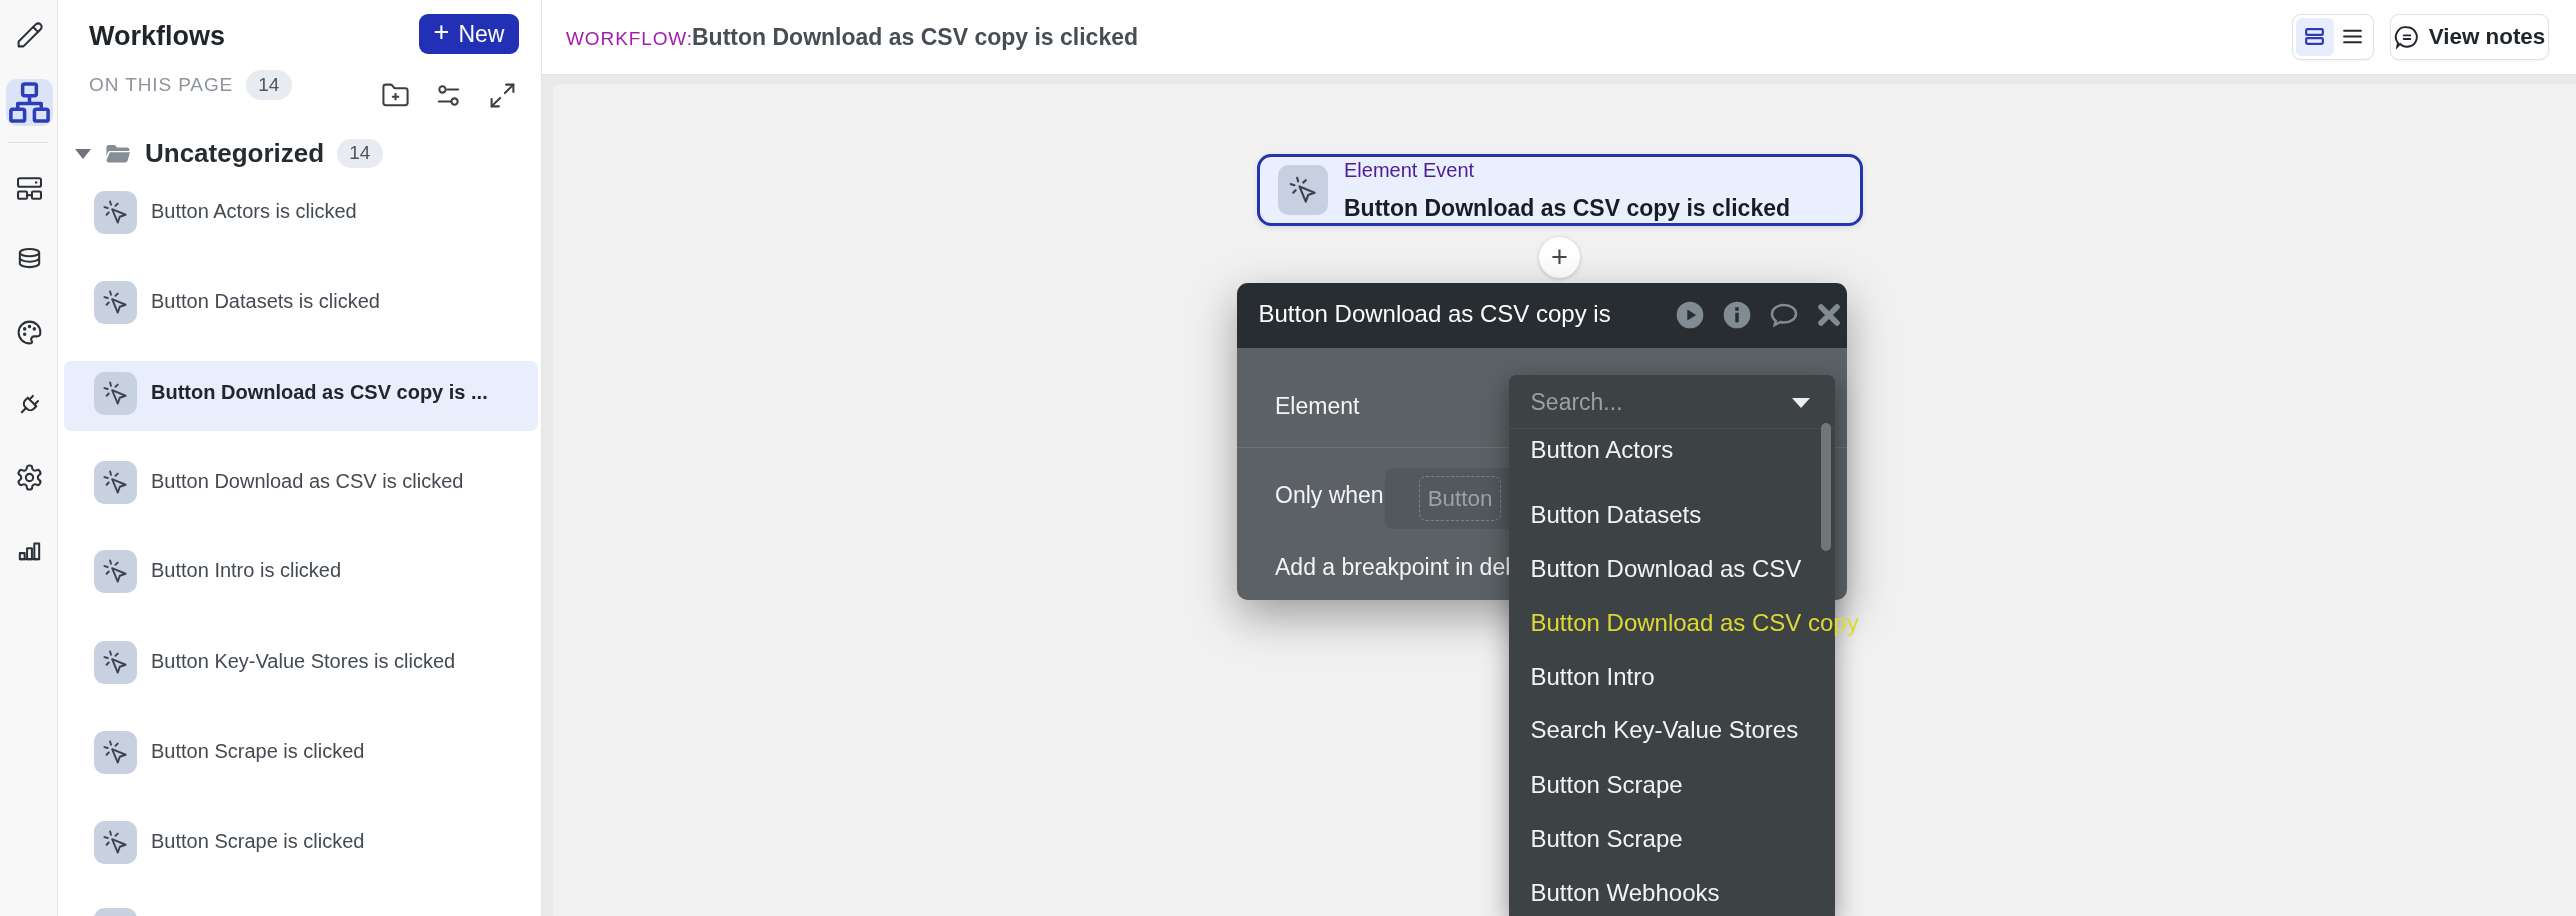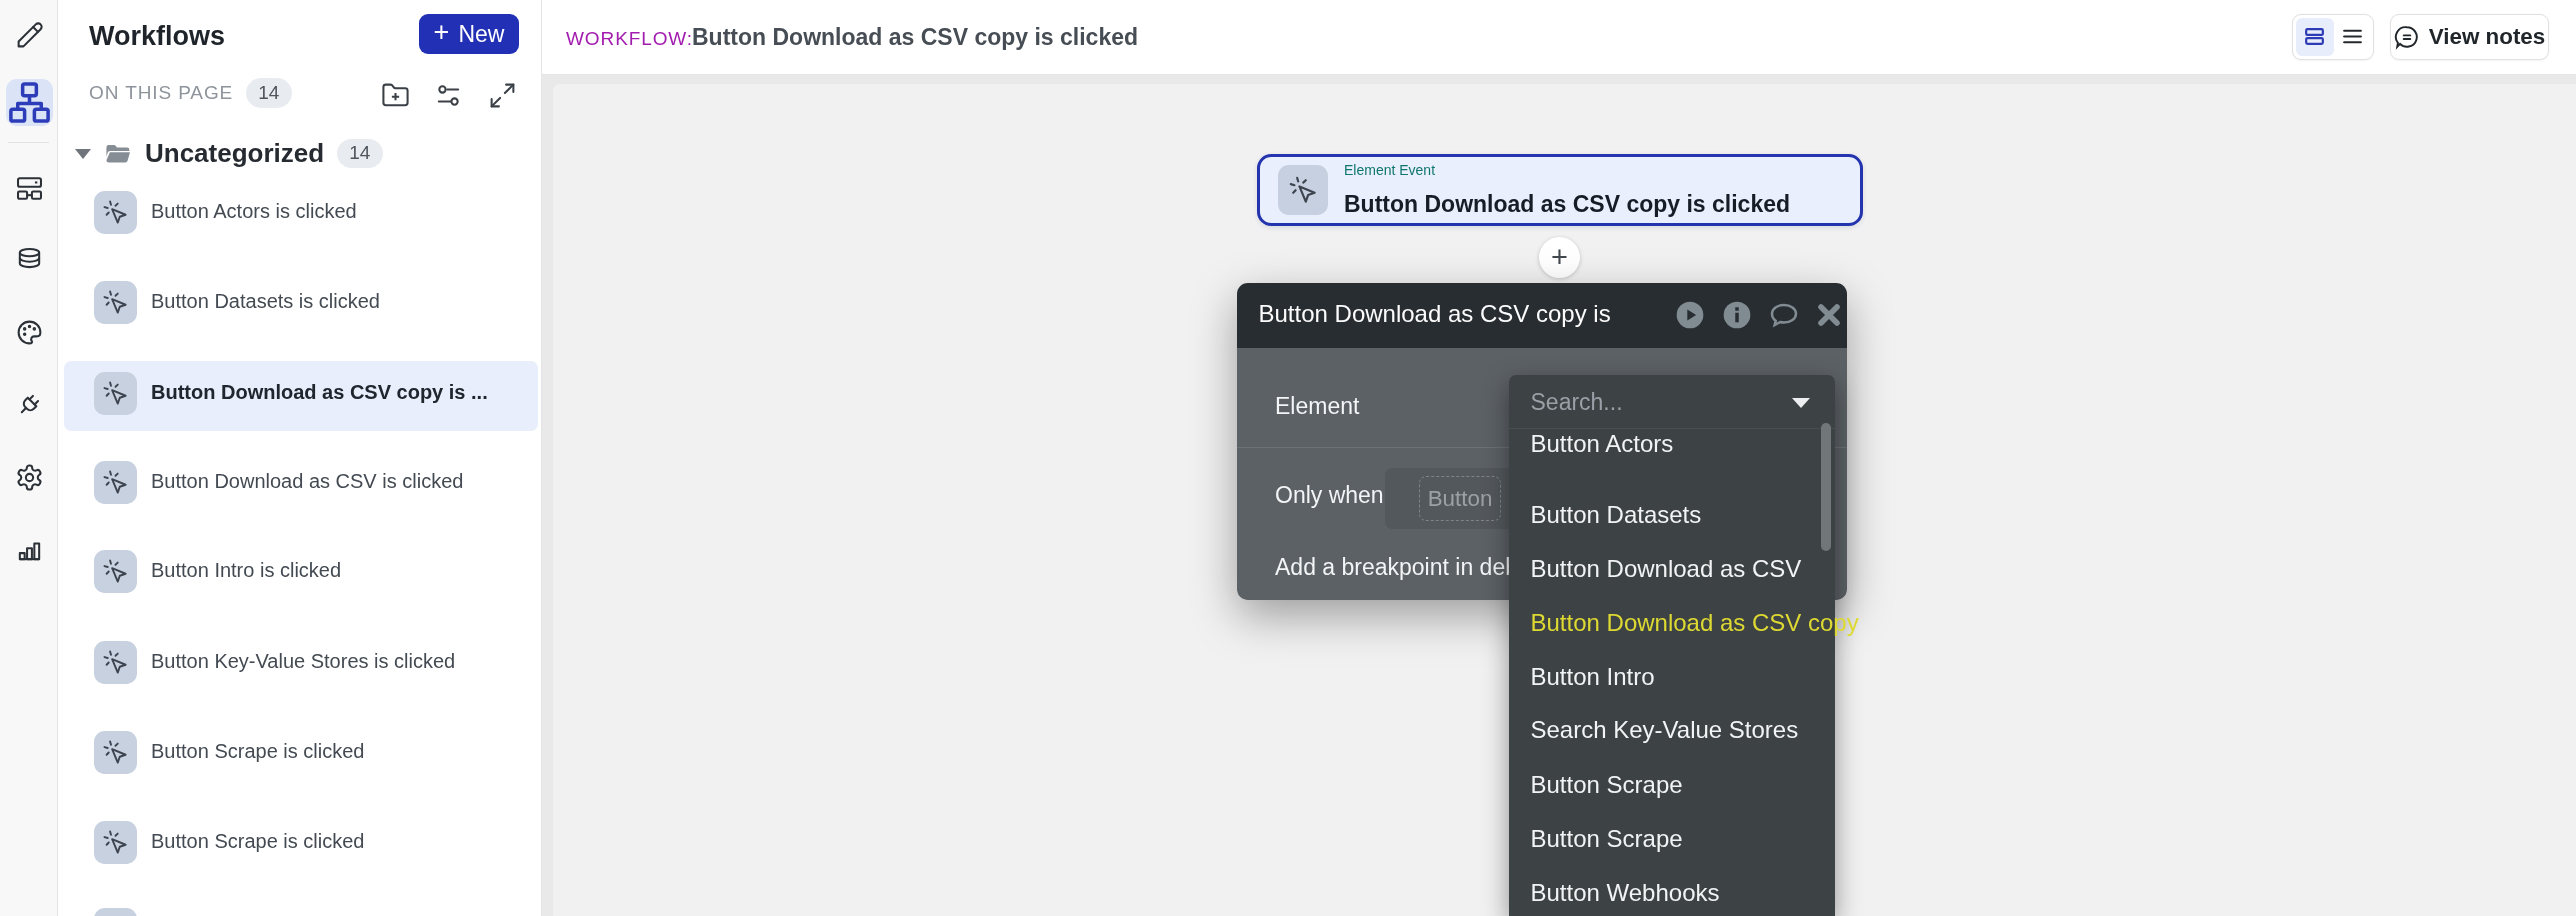--- a/index.html
+++ b/index.html
@@ -19,21 +19,21 @@
   .rail-divider { position:absolute; left:8px; width:41px; border-top:1.3px solid #e3e3e5; }
 
   
   #panel { position:absolute; left:58px; top:0; width:484px; height:916px;
     background:#fff; border-right:1.3px solid #e4e4e6; overflow:hidden; z-index:5; }
   .panel-title { position:absolute; left:31px; top:20.6px; font-size:27px; font-weight:700; color:#1f242a; }
   .new-btn { position:absolute; left:361px; top:14.3px; width:100px; height:40px;
     background:#2130b4; border-radius:9px; color:#fff; display:flex; align-items:center;
     justify-content:center; gap:9px; font-size:23px; cursor:pointer; }
   .new-btn .plus { font-size:27px; font-weight:300; line-height:1; margin-top:-2.7px; }
-  .subhead { position:absolute; left:31px; top:78px; display:flex; align-items:center; gap:12.5px;text-align:center; }
+  .subhead { position:absolute; left:31px; top:70px; display:flex; align-items:center; gap:12.5px;text-align:center; }
   .subhead-label { font-size:19px; letter-spacing:0.9px; color:#8e949b; font-weight:400; }
   .count-badge { background:#e8ebf0; color:#4f565e; border-radius:18px; font-size:19px;
     padding:3.6px 12.5px; line-height:1.2; }
   .panel-tool { position:absolute; top:81px; width:29px; height:29px; color:#3a4046; }
   .panel-tool svg { width:29px; height:29px; }
   .folder-row { position:absolute; left:17px; top:134px; height:39px; display:flex;
     align-items:center; gap:12.5px; cursor:pointer; }
   .caret-down { width:0; height:0; border-left:8px solid transparent;
     border-right:8px solid transparent; border-top:10px solid #6f757b; }
   .folder-row svg { width:29px; height:29px; color:#878d94; }
@@ -72,21 +72,21 @@
   #canvas { position:absolute; left:542px; top:75px; right:0; bottom:0; background:#e9e9ea; }
   #canvas-inner { position:absolute; left:10.8px; top:9px; right:0; bottom:0; background:#f1f1f2;
     border-top-left-radius:7.2px; }
 
   .node { position:absolute; left:1257px; top:154px; width:606px; height:72px; background:#e9effc;
     border:3.1px solid #2433ae; border-radius:14.3px; display:flex; align-items:center;
     padding-left:18px; gap:16px; z-index:1; box-shadow:0 1.8px 5.4px rgba(30,40,90,.10); cursor:pointer; }
   .node-tile { width:50px; height:50px; border-radius:10.8px; background:#c7d0e0; display:flex;
     align-items:center; justify-content:center; color:#3d444f; flex:0 0 auto; }
   .node-tile svg { width:30.5px; height:30.5px; }
-  .node-type { font-size:14px; color:#0f766e; margin-bottom:13px; }
+  .node-type { font-size:20px; color:#4c1d95; margin-bottom:13px; }
   .node-title { font-size:23px; font-weight:700; color:#171d26; white-space:nowrap; }
 
   .add-step { position:absolute; left:1539px; top:237px; width:41px; height:41px; border-radius:50%;
     background:#fff; box-shadow:0 0.9px 4.5px rgba(0,0,0,.2); display:flex; align-items:center;
     justify-content:center; font-size:29px; font-weight:300; color:#43484e; z-index:1; cursor:pointer; }
 
   
   #modal { position:absolute; left:1237px; top:283px; width:610px; height:317px; border-radius:10.8px;
     box-shadow:0 16px 45px rgba(0,0,0,.35); z-index:2; }
   #modal-header { position:absolute; left:0; top:0; right:0; height:65px; background:#282d31;
@@ -423,21 +423,21 @@
       </div>
       <span class="m-label" style="top:206px">Add a breakpoint in deb</span>
     </div>
   </section>
 
   <div id="dropdown">
     <div id="dd-search">
       <input type="text" placeholder="Search..." style="">
       <span class="dd-caret"></span>
     </div>
-    <div class="dd-item" style="top:42px">Button Actors</div>
+    <div class="dd-item" style="top:48px">Button Actors</div>
     <div class="dd-item" style="top:113px">Button Datasets</div>
     <div class="dd-item" style="top:167px">Button Download as CSV</div>
     <div class="dd-item selected" style="top:221px">Button Download as CSV copy</div>
     <div class="dd-item" style="top:275px">Button Intro</div>
     <div class="dd-item" style="top:328px">Search Key-Value Stores</div>
     <div class="dd-item" style="top:383px">Button Scrape</div>
     <div class="dd-item" style="top:437px">Button Scrape</div>
     <div class="dd-item" style="top:491px">Button Webhooks</div>
     <div class="dd-thumb"></div>
   </div>

